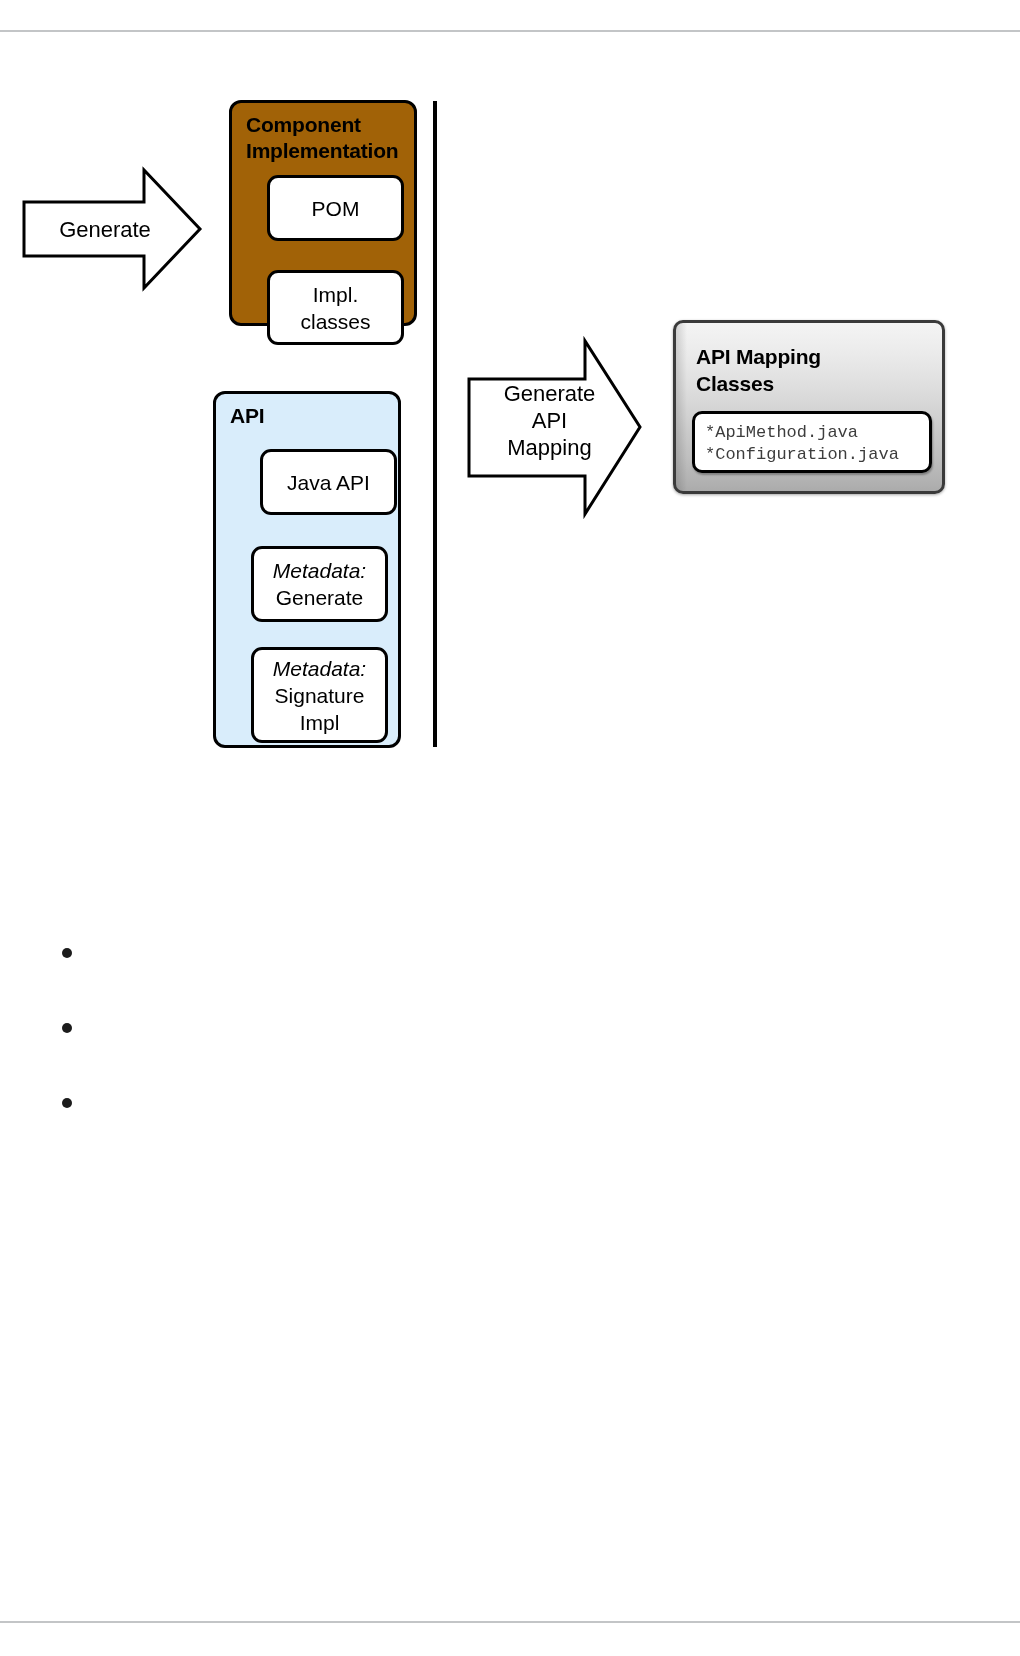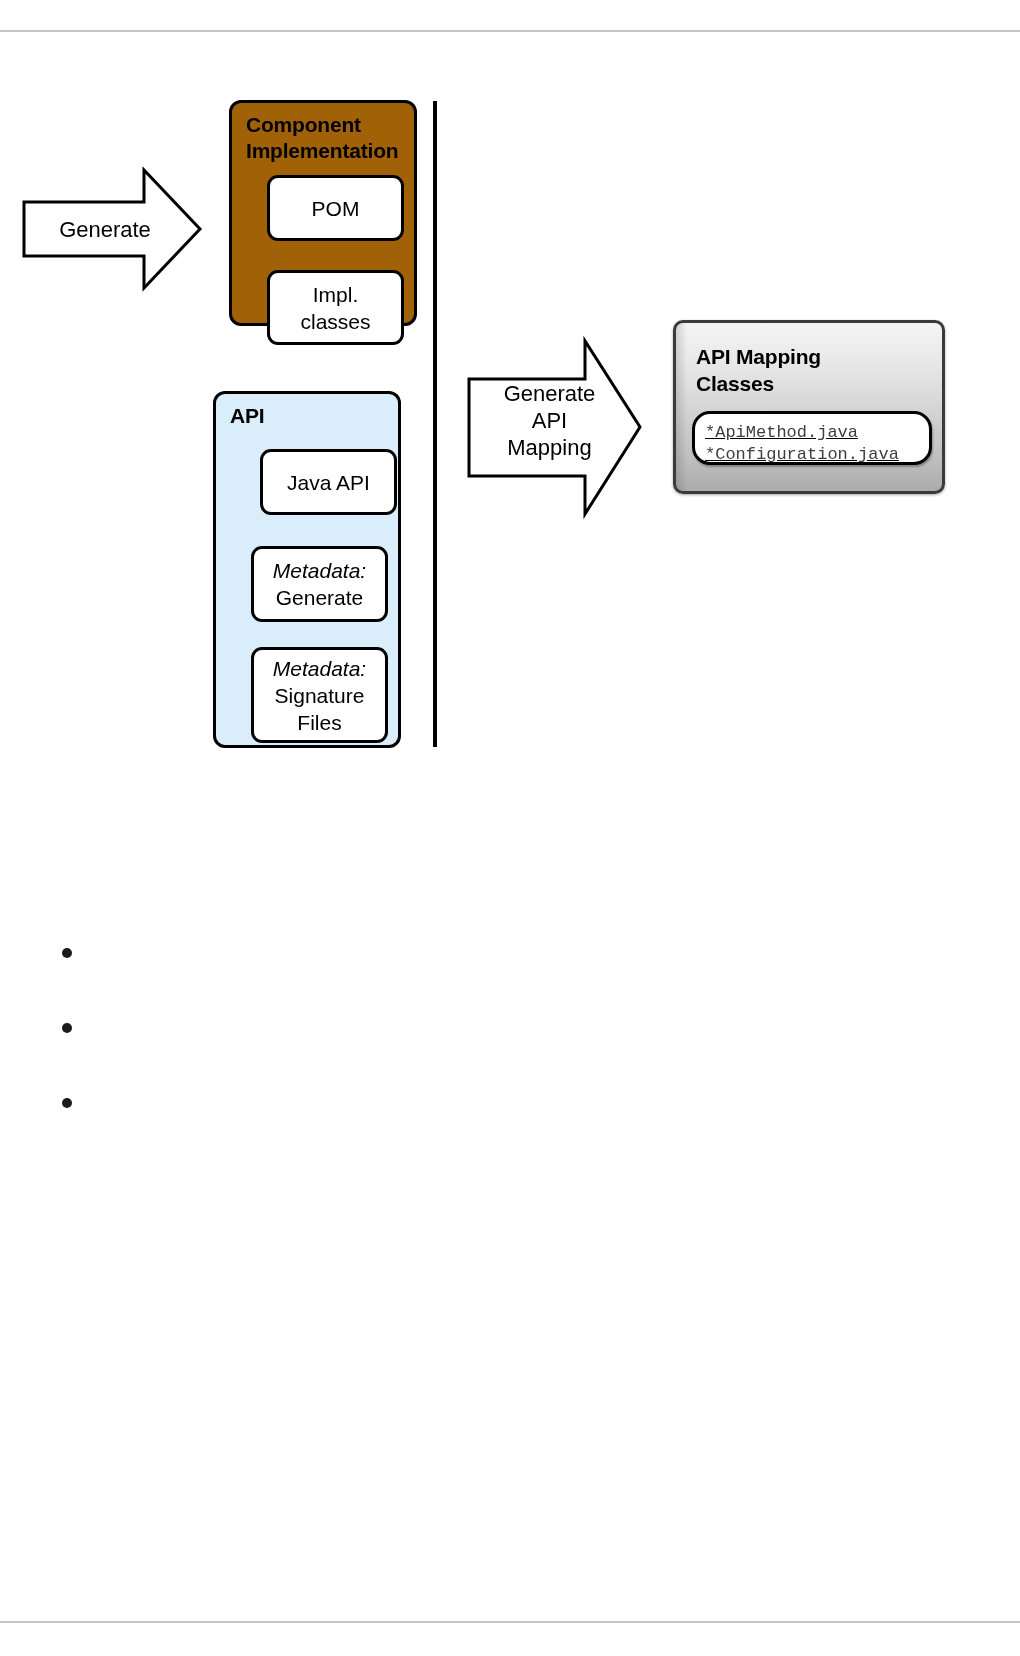--- a/index.html
+++ b/index.html
@@ -176,28 +176,27 @@
     line-height: 27px;
     letter-spacing: -0.2px;
     white-space: pre-line;
     color: #000000;
   }
   #mapping-code-box {
     position: absolute;
     left: 16px;
     top: 88px;
     width: 240px;
-    height: 54px;
+    height: 62px;
     box-sizing: border-box;
     border: 3px solid #000000;
-    border-radius: 18px;
+    border-radius: 10px;
     background: #ffffff;
     padding: 8px 0 0 10px;
     box-shadow: 1px 2px 2px rgba(0,0,0,0.3);
-    text-decoration: underline;
   }
   #mapping-code-box .code-line {
     font-family: "Liberation Mono", "DejaVu Sans Mono", monospace;
     font-size: 17px;
     line-height: 22px;
     color: #3d3d3d;
     white-space: pre;
   }
 
   
@@ -270,21 +269,21 @@
       <span>
         <span class="meta-italic">Metadata:</span>
         <span class="meta-plain">Generate</span>
       </span>
     </div>
 
     <div class="inner-box box-signature">
       <span>
         <span class="meta-italic">Metadata:</span>
         <span class="meta-plain" style="white-space:pre-line">Signature
-Files</span>
+Impl</span>
       </span>
     </div>
   </div>
 
   <div class="divider"></div>
 
   <svg id="arrow-mapping" class="arrow-svg" viewBox="0 0 175 177" aria-hidden="true">
     <path d="M 2 40 L 118 40 L 118 2 L 173 88 L 118 175 L 118 137 L 2 137 Z"></path>
   </svg>
   <div id="arrow-mapping-label" class="arrow-label">Generate

